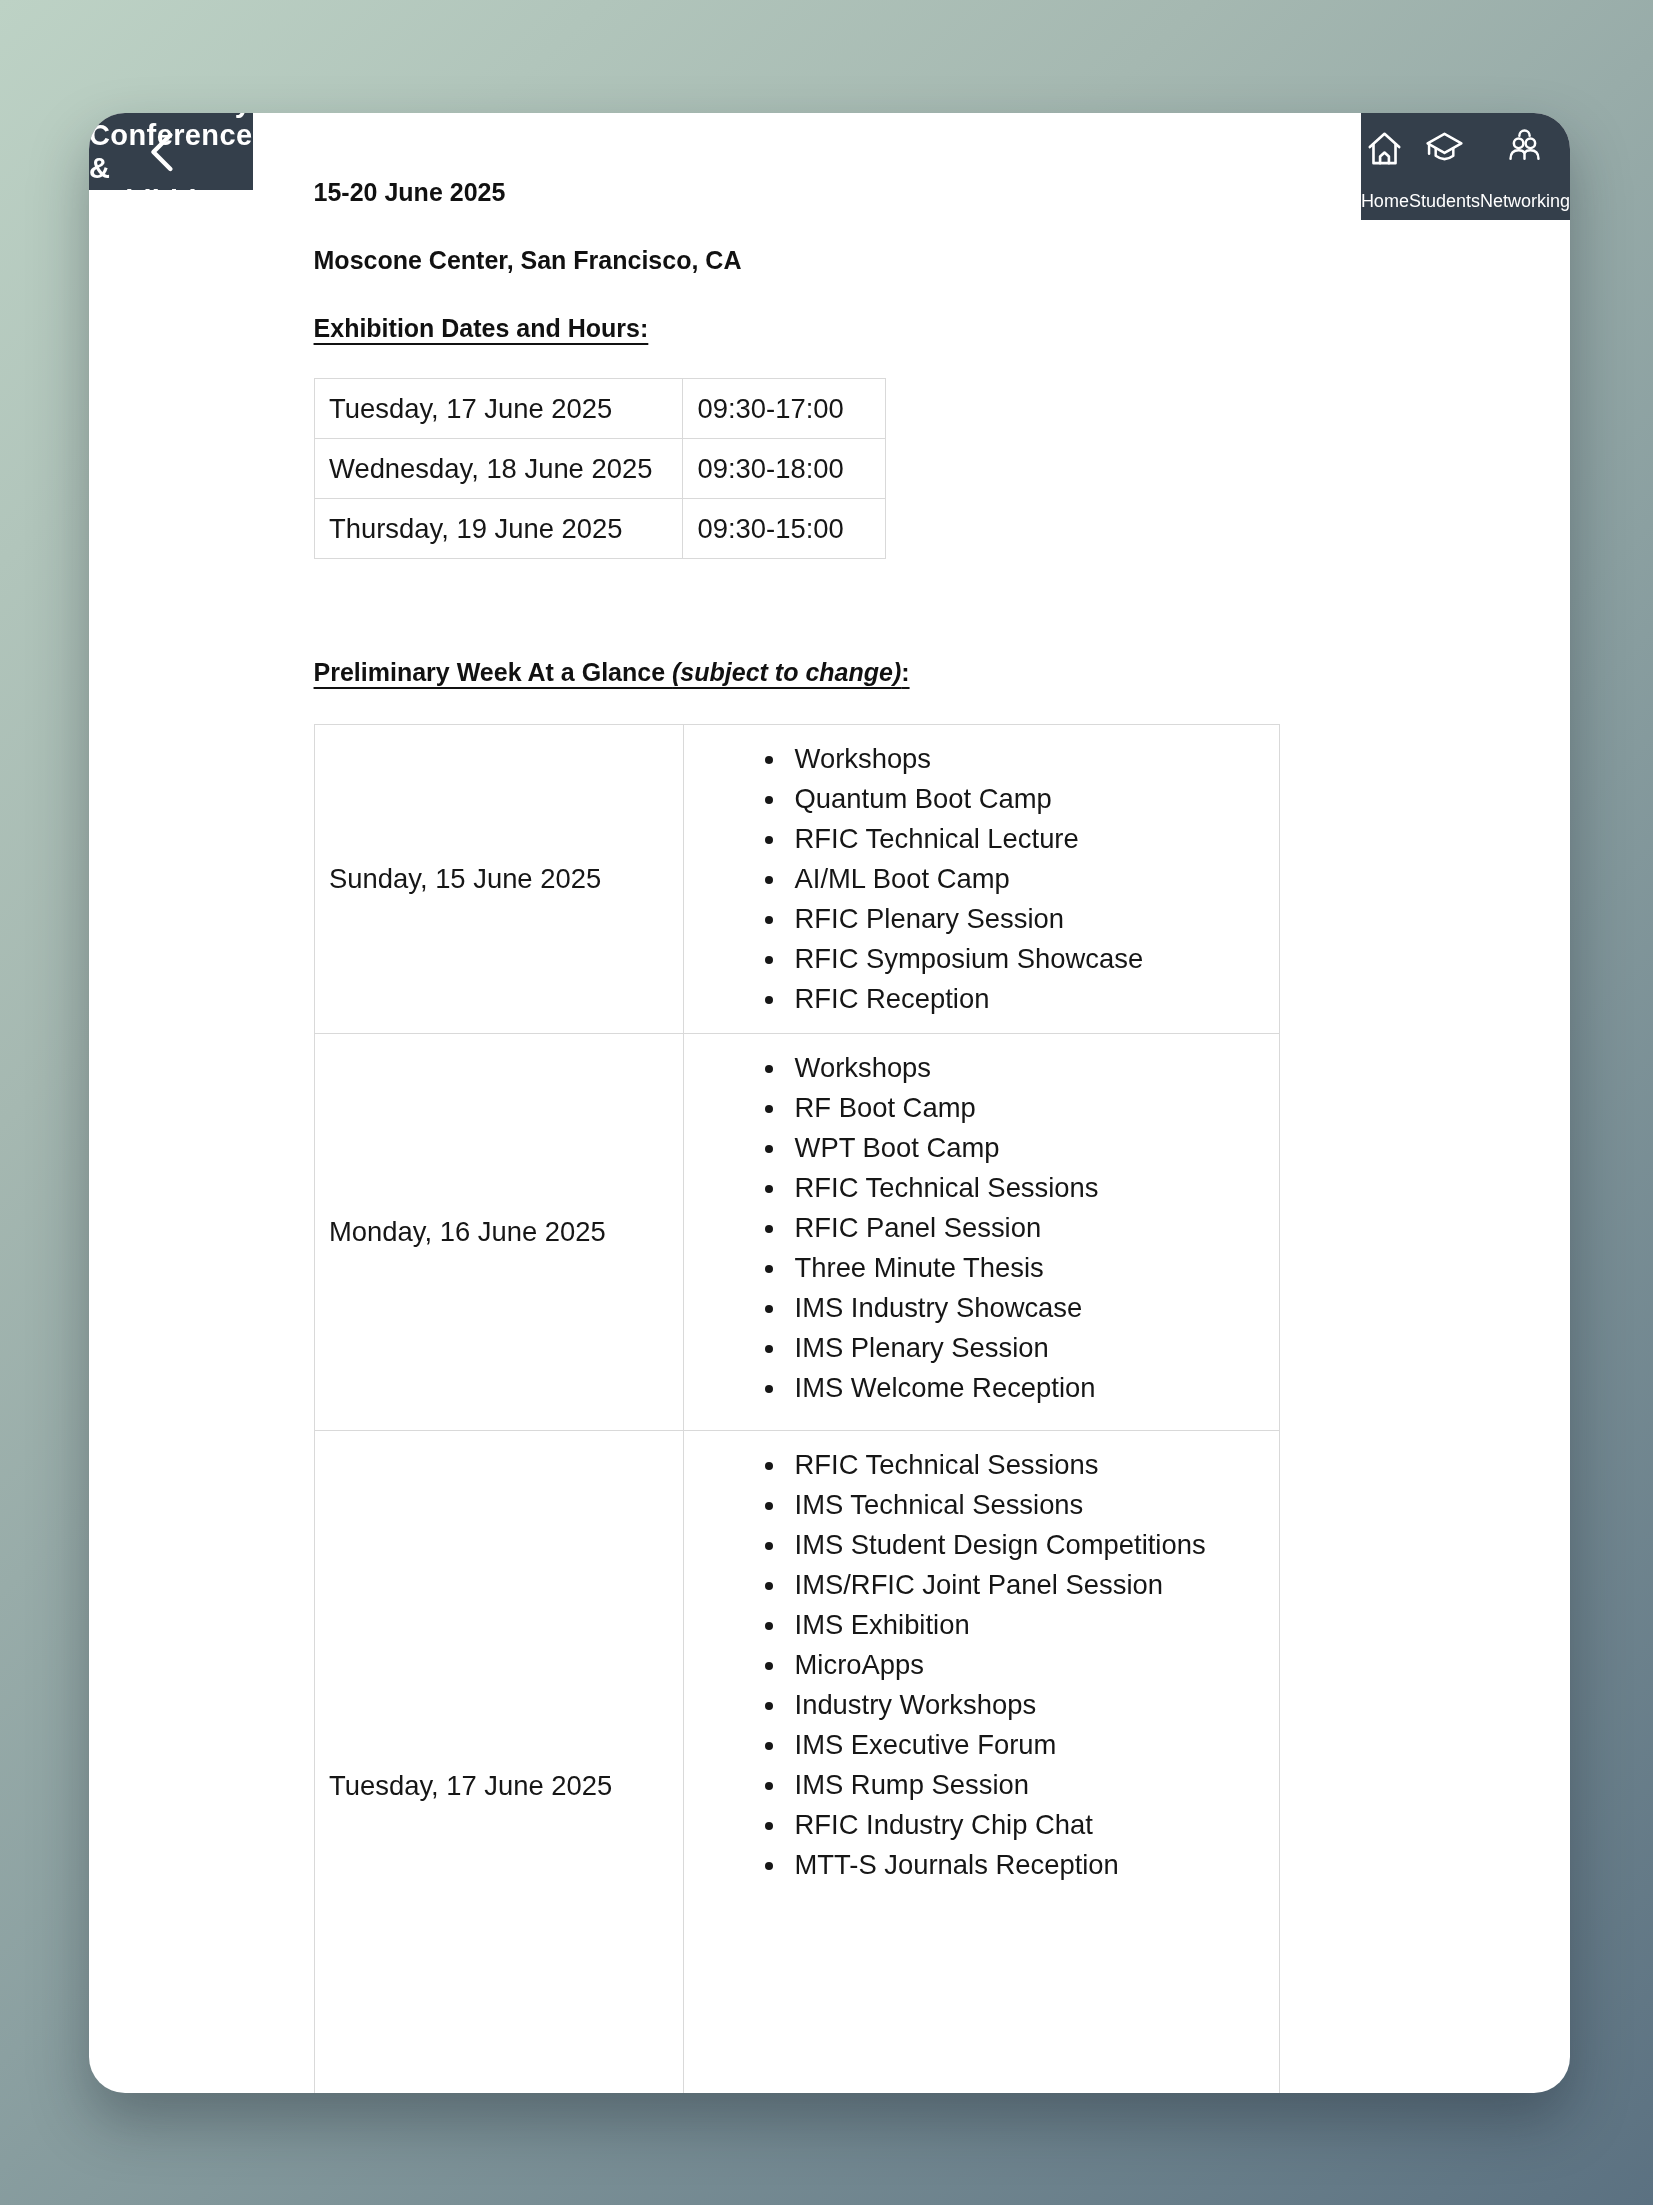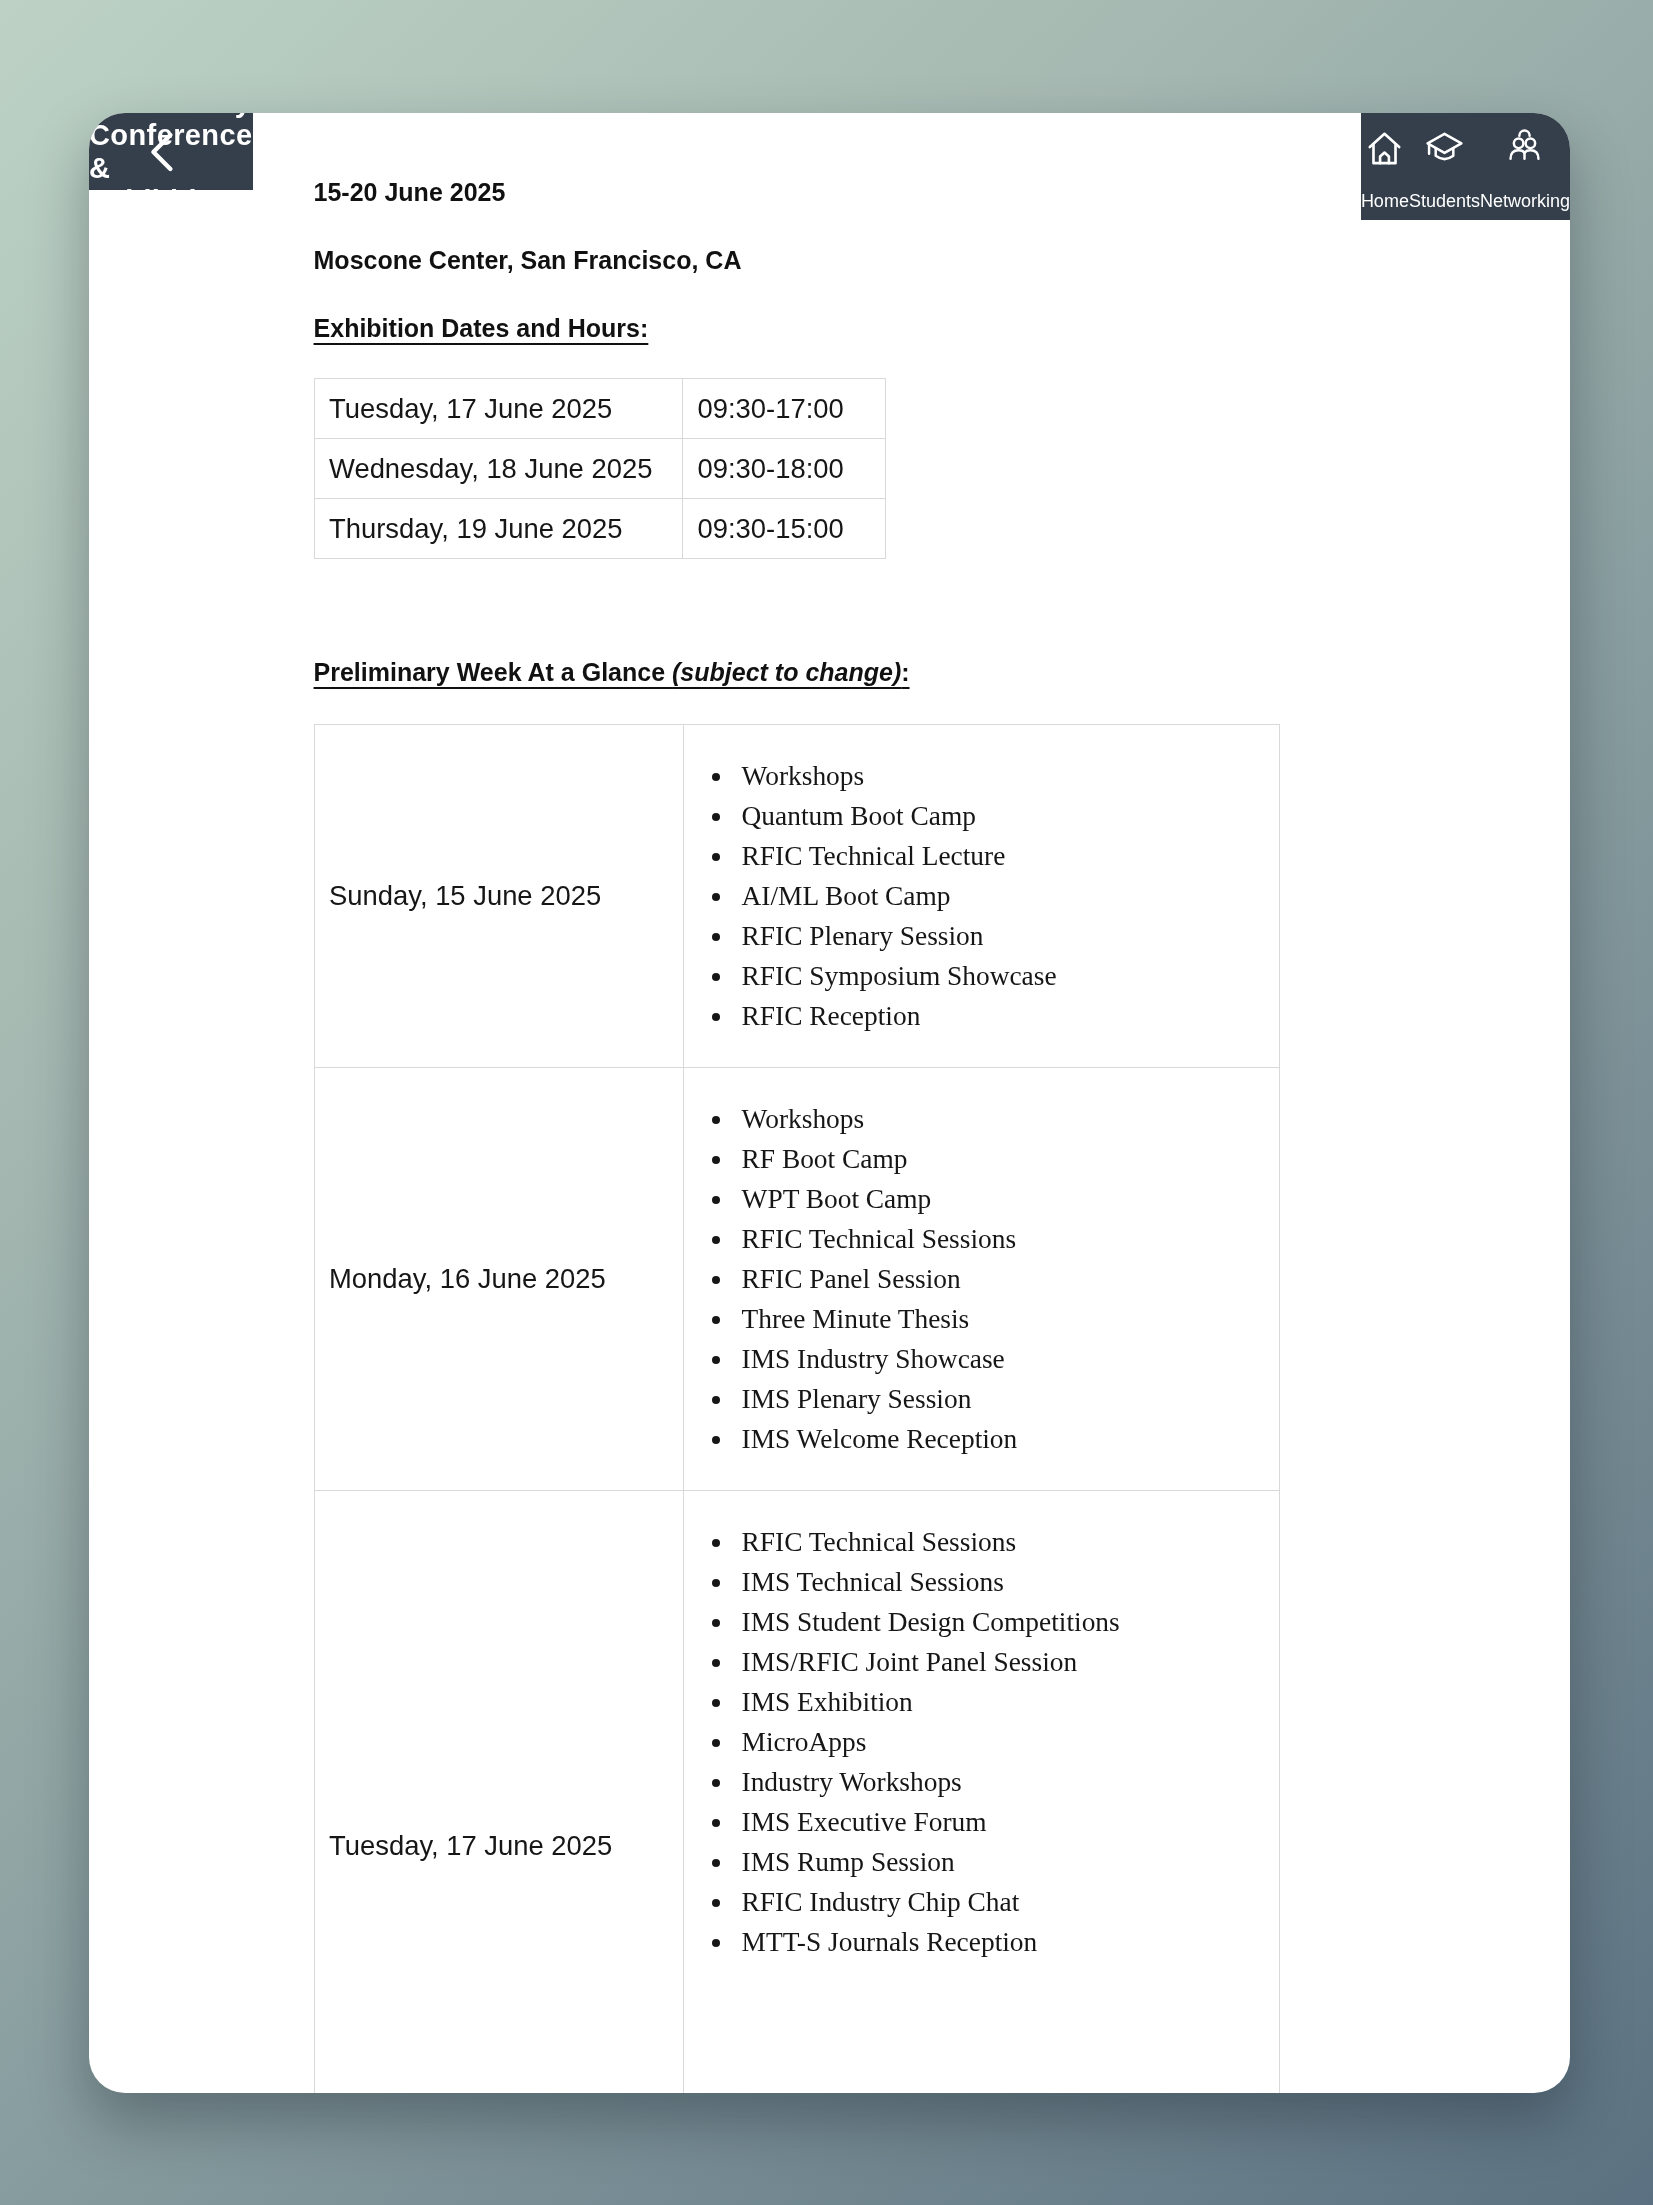--- a/index.html
+++ b/index.html
@@ -39,21 +39,21 @@
   .p-week-heading .it{font-style:italic;}
   table{border-collapse:collapse;font-size:27.4px;color:#161616;}
   table td{border:1.6px solid #d9d9d9;}
   .exh-table{margin-top:32px;}
   .exh-table td{height:59px;padding:0 0 0 14.5px;}
   .exh-table td.c-day{width:353px;}
   .exh-table td.c-hours{width:187px;}
   .week-table{margin-top:34px;}
   .week-table td.c-date{width:353px;vertical-align:middle;padding-left:14.5px;}
   .week-table td.c-events{width:593px;vertical-align:top;}
-  .week-table ul{margin:30px 0;padding-left:50px;font-family:Liberation Serif, serif;}
+  .week-table ul{margin:13px 0;padding-left:103px;}
   .week-table li{line-height:40px;padding-left:6.5px;}
   tr.row-sun{height:307px;}
   tr.row-mon{height:397px;}
   tr.row-tue{height:710px;}
   .tabbar{
     flex:0 0 107px;height:107px;background:#343f4b;display:flex;align-items:center;
   }
   .tab-item{
     flex:1 1 0;display:flex;flex-direction:column;align-items:center;justify-content:center;
     gap:8px;color:#fff;background:none;border:none;cursor:pointer;padding:0;margin-top:3.2px;

